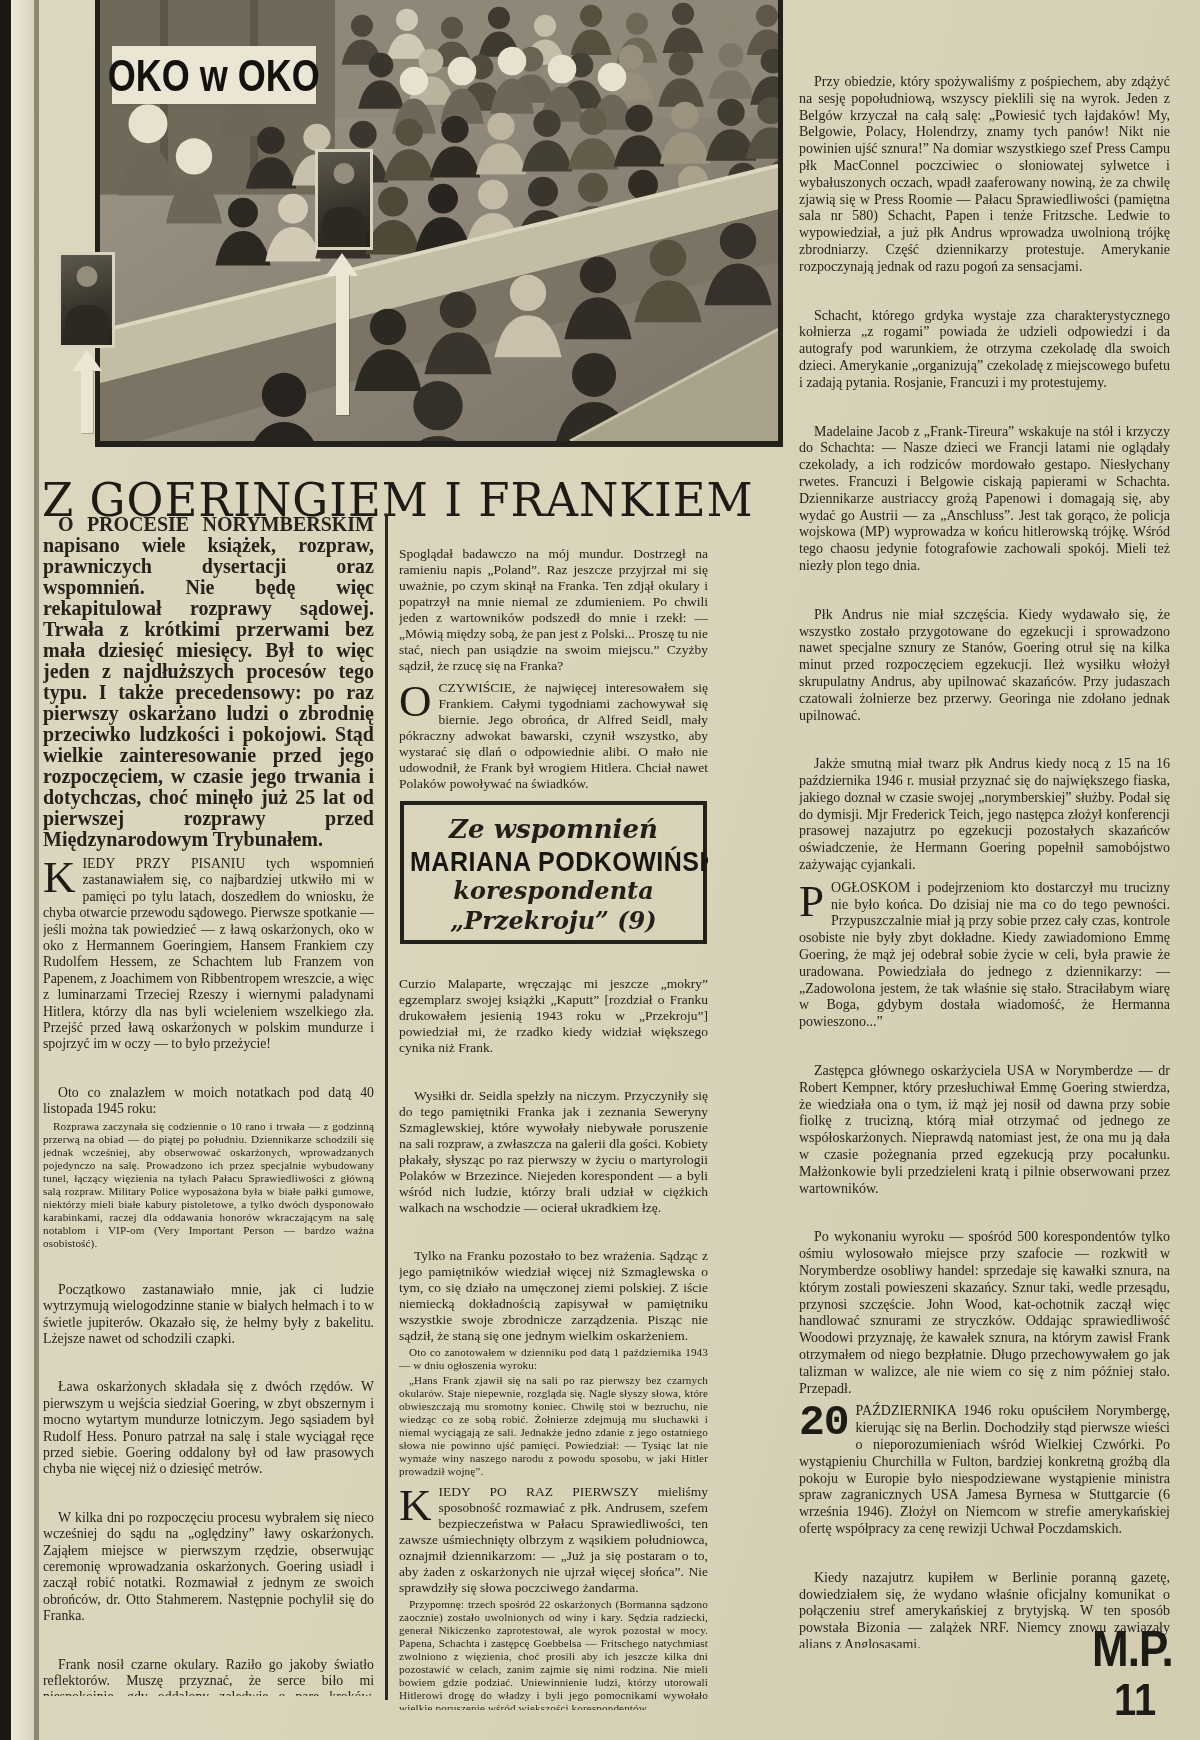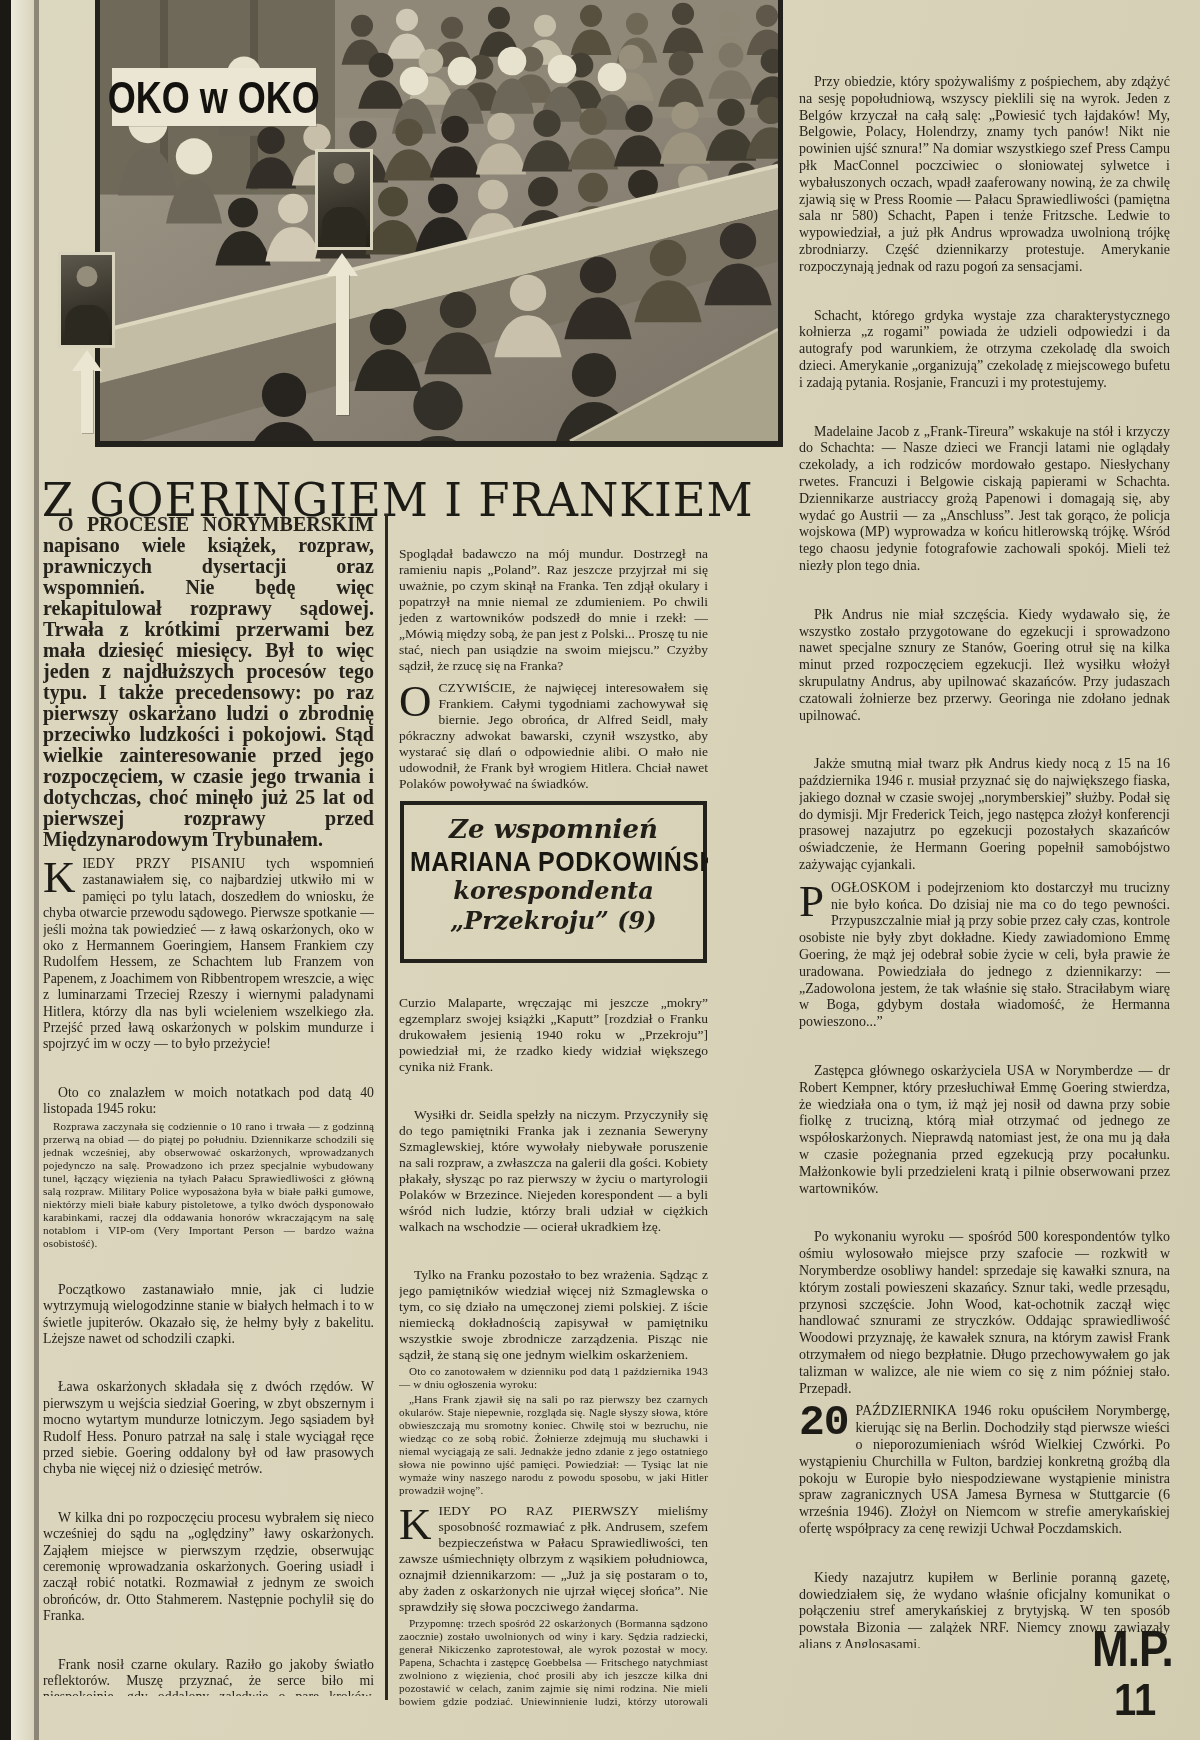--- a/index.html
+++ b/index.html
@@ -16,21 +16,21 @@
 
   
   .photo-frame{
     position:absolute;left:95px;top:0;width:688px;height:447px;box-sizing:border-box;
     border-left:5px solid #23211c;border-right:5px solid #23211c;border-bottom:6px solid #23211c;
     background:#8d877a;overflow:hidden;
   }
   .photo-frame svg{display:block;width:100%;height:100%;}
   .oko-box{
     position:absolute;left:112px;top:46px;width:204px;height:58px;background:#eae6d3;
-    display:flex;align-items:center;justify-content:center;box-shadow:1px 1px 0 #55514633;margin-top:22px;
+    display:flex;align-items:center;justify-content:center;box-shadow:1px 1px 0 #55514633;
   }
   .oko-text{
     font-family:"Liberation Sans","DejaVu Sans",sans-serif;font-weight:bold;font-size:40px;color:#14120e;
     display:inline-block;transform:scale(.9,1.12);white-space:nowrap;letter-spacing:0;
   }
   .inset{
     position:absolute;box-sizing:border-box;border:3px solid #d8d3bc;
     background:linear-gradient(165deg,#5d584c 0%,#3a362d 55%,#242118 100%);
   }
   .inset::before{
@@ -70,21 +70,21 @@
   .col-middle .body{font-size:13.5px;line-height:16px;}
   .col-right .body{font-size:14px;line-height:16.8px;}
   .small{font-size:11.2px;line-height:13px;text-indent:10px;letter-spacing:.1px;margin:2px 0;}
   .cont{text-indent:0;}
   .drop{text-indent:0;margin-top:6px;}
   .dcap{float:left;font-size:45px;line-height:37px;padding:3px 7px 0 0;color:#1d1b15;}
   .dcap-20{font-weight:bold;font-size:43px;letter-spacing:-1px;font-family:Liberation Mono, monospace;line-height:38px;padding-top:1px;}
 
   
   .memo-box{
-    border:4px solid #23211c;margin:9px 1px 10px 1px;padding:9px 6px 23px 6px;text-align:center;text-indent:0;
+    border:4px solid #23211c;margin:9px 1px 10px 1px;padding:9px 6px 4px 6px;text-align:center;text-indent:0;
   }
   .memo-script{font-style:italic;font-weight:bold;font-size:26px;line-height:30px;font-family:"DejaVu Serif",serif;color:#221f19;}
   .memo-name{
     font-family:"Liberation Sans","DejaVu Sans",sans-serif;font-weight:bold;font-size:25px;line-height:28px;
     letter-spacing:.5px;color:#181611;display:inline-block;transform:scaleY(1.12);margin:3px 0 1px 0;white-space:nowrap;
   }
   .memo-script2{font-size:24px;}
 
   
   .initials{
@@ -230,21 +230,21 @@
   <div class="col col-middle">
     <p class="para body cont">Spoglądał badawczo na mój mundur. Dostrzegł na ramieniu napis „Poland”. Raz jeszcze przyjrzał mi się uważnie, po czym skinął na Franka. Ten zdjął okulary i popatrzył na mnie niemal ze zdumieniem. Po chwili jeden z wartowników podszedł do mnie i rzekł: — „Mówią między sobą, że pan jest z Polski... Proszę tu nie stać, niech pan usiądzie na swoim miejscu.” Czyżby sądził, że rzucę się na Franka?</p>
     <p class="para body drop"><span class="dcap">O</span><span>CZYWIŚCIE, że najwięcej interesowałem się Frankiem. Całymi tygodniami zachowywał się biernie. Jego obrońca, dr Alfred Seidl, mały pókraczny adwokat bawarski, czynił wszystko, aby wystarać się dlań o odpowiednie alibi. O mało nie udowodnił, że Frank był wrogiem Hitlera. Chciał nawet Polaków powoływać na świadków.</span></p>
 
     <div class="memo-box">
       <div class="memo-script">Ze wspomnień</div>
       <div><span class="memo-name">MARIANA PODKOWIŃSKIEGO</span></div>
       <div class="memo-script memo-script2">korespondenta „Przekroju” (9)</div>
     </div>
 
-    <p class="para body cont">Curzio Malaparte, wręczając mi jeszcze „mokry” egzemplarz swojej książki „Kaputt” [rozdział o Franku drukowałem jesienią 1940 roku w „Przekroju”] powiedział mi, że rzadko kiedy widział większego cynika niż Frank.</p>
+    <p class="para body cont">Curzio Malaparte, wręczając mi jeszcze „mokry” egzemplarz swojej książki „Kaputt” [rozdział o Franku drukowałem jesienią 1943 roku w „Przekroju”] powiedział mi, że rzadko kiedy widział większego cynika niż Frank.</p>
     <p class="para body">Wysiłki dr. Seidla spełzły na niczym. Przyczyniły się do tego pamiętniki Franka jak i zeznania Seweryny Szmaglewskiej, które wywołały niebywałe poruszenie na sali rozpraw, a zwłaszcza na galerii dla gości. Kobiety płakały, słysząc po raz pierwszy w życiu o martyrologii Polaków w Brzezince. Niejeden korespondent — a byli wśród nich ludzie, którzy brali udział w ciężkich walkach na wschodzie — ocierał ukradkiem łzę.</p>
     <p class="para body">Tylko na Franku pozostało to bez wrażenia. Sądząc z jego pamiętników wiedział więcej niż Szmaglewska o tym, co się działo na umęczonej ziemi polskiej. Z iście niemiecką dokładnością zapisywał w pamiętniku wszystkie swoje zbrodnicze zarządzenia. Pisząc nie sądził, że staną się one jednym wielkim oskarżeniem.</p>
     <p class="para small">Oto co zanotowałem w dzienniku pod datą 1 października 1943 — w dniu ogłoszenia wyroku:</p>
     <p class="para small">„Hans Frank zjawił się na sali po raz pierwszy bez czarnych okularów. Staje niepewnie, rozgląda się. Nagle słyszy słowa, które obwieszczają mu sromotny koniec. Chwilę stoi w bezruchu, nie wiedząc co ze sobą robić. Żołnierze zdejmują mu słuchawki i niemal wyciągają ze sali. Jednakże jedno zdanie z jego ostatniego słowa nie powinno ujść pamięci. Powiedział: — Tysiąc lat nie wymaże winy naszego narodu z powodu sposobu, w jaki Hitler prowadził wojnę”.</p>
     <p class="para body drop"><span class="dcap">K</span><span>IEDY PO RAZ PIERWSZY mieliśmy sposobność rozmawiać z płk. Andrusem, szefem bezpieczeństwa w Pałacu Sprawiedliwości, ten zawsze uśmiechnięty olbrzym z wąsikiem południowca, oznajmił dziennikarzom: — „Już ja się postaram o to, aby żaden z oskarżonych nie ujrzał więcej słońca”. Nie sprawdziły się słowa poczciwego żandarma.</span></p>
     <p class="para small">Przypomnę: trzech spośród 22 oskarżonych (Bormanna sądzono zaocznie) zostało uwolnionych od winy i kary. Sędzia radziecki, generał Nikiczenko zaprotestował, ale wyrok pozostał w mocy. Papena, Schachta i zastępcę Goebbelsa — Fritschego natychmiast zwolniono z więzienia, choć prosili aby ich jeszcze kilka dni pozostawić w celach, zanim zajmie się nimi rodzina. Nie mieli bowiem gdzie podziać. Uniewinnienie ludzi, którzy utorowali Hitlerowi drogę do władzy i byli jego pomocnikami wywołało wielkie poruszenie wśród większości korespondentów.</p>
   </div>
 
   <div class="col col-right">
     <p class="para body">Przy obiedzie, który spożywaliśmy z pośpiechem, aby zdążyć na sesję popołudniową, wszyscy pieklili się na wyrok. Jeden z Belgów krzyczał na całą salę: „Powiesić tych łajdaków! My, Belgowie, Polacy, Holendrzy, znamy tych panów! Nikt nie powinien ujść sznura!” Na domiar wszystkiego szef Press Campu płk MacConnel poczciwiec o słoniowatej sylwetce i wybałuszonych oczach, wpadł zaaferowany nowiną, że za chwilę zjawią się w Press Roomie — Pałacu Sprawiedliwości (pamiętna sala nr 580) Schacht, Papen i tenże Fritzsche. Ledwie to wypowiedział, a już płk Andrus wprowadza uwolnioną trójkę zbrodniarzy. Część dziennikarzy protestuje. Amerykanie rozpoczynają jednak od razu pogoń za sensacjami.</p>

